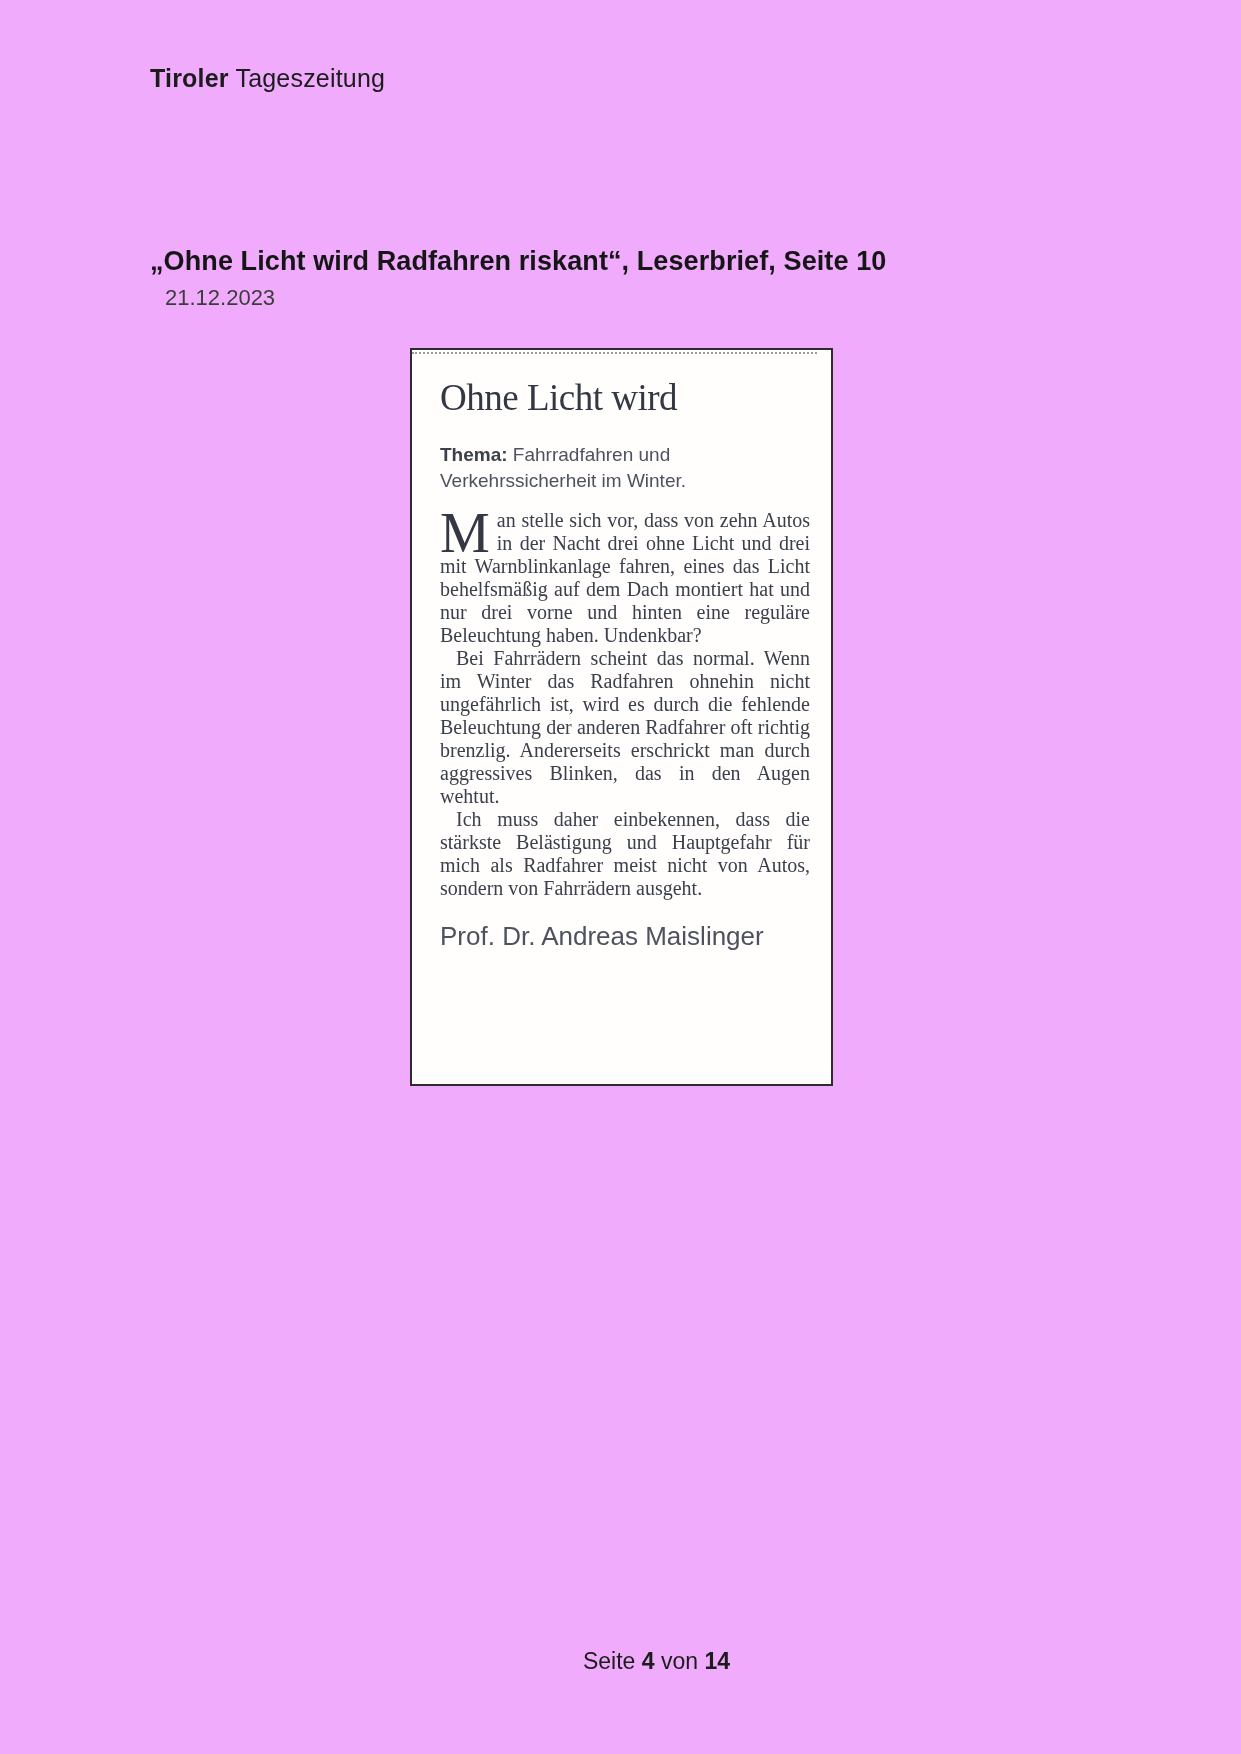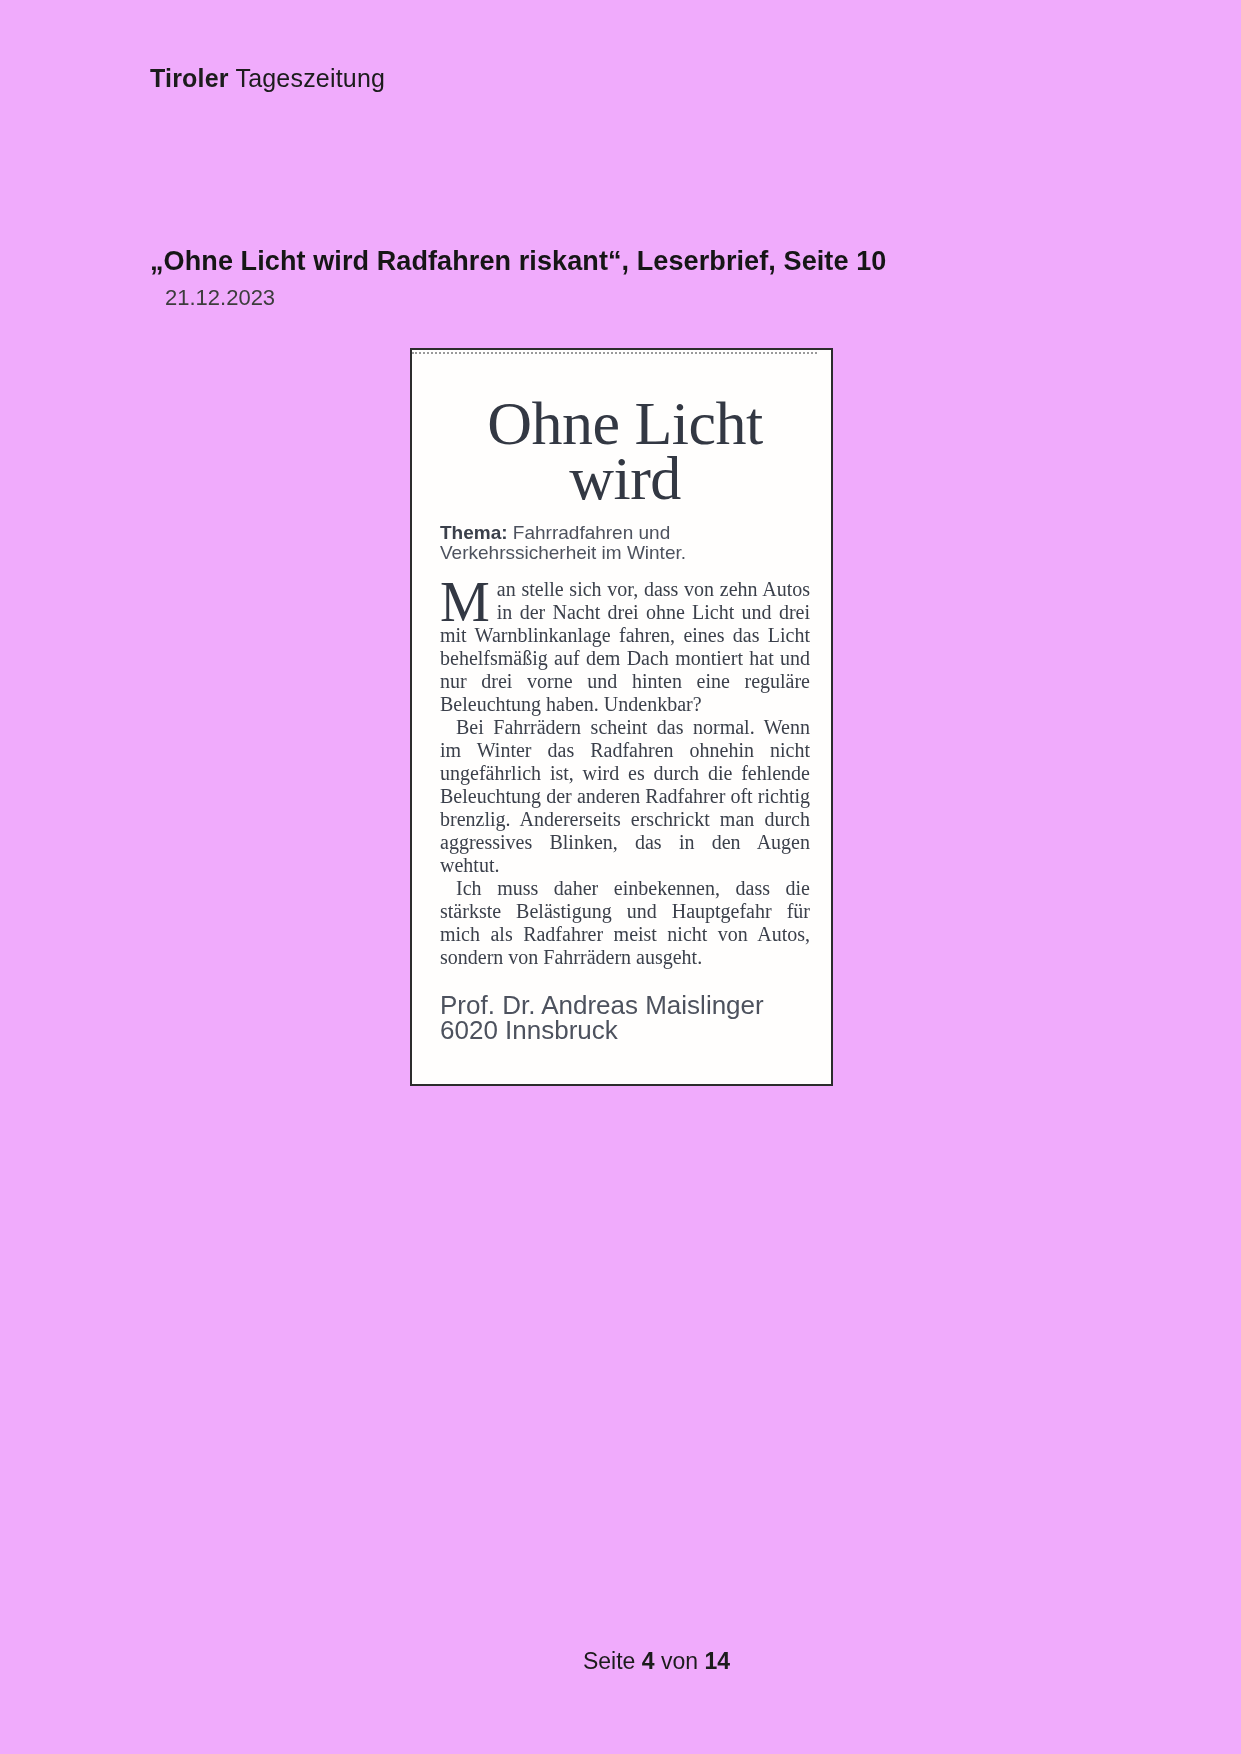--- a/index.html
+++ b/index.html
@@ -63,34 +63,34 @@
     width: calc(100% - 14px);
     border-top: 2px dotted #9a9a9a;
   }
   .clip-inner {
     position: absolute;
     left: 28px;
     right: 21px;
     top: 0;
   }
   .clip-headline {
-    margin-top: 46px;
-    text-align: center;
+    margin-top: 20px;
+    text-align: left;
     font-family: "Liberation Serif", serif;
-    font-size: 62px;
+    font-size: 37px;
     line-height: 55px;
     font-weight: normal;
     color: #333843;
     letter-spacing: -0.5px;
   }
   .clip-thema {
     margin-top: 17px;
     font-family: "Liberation Sans", sans-serif;
     font-size: 19px;
-    line-height: 20px;
+    line-height: 26px;
     color: #4d525e;
   }
   .clip-thema .bold { font-weight: bold; color: #3b404b; }
 
   .clip-body {
     margin-top: 15px;
     font-family: "Liberation Serif", serif;
     font-size: 20px;
     line-height: 23px;
     color: #3b404b;
@@ -154,21 +154,20 @@
       </div>
 
       <div class="clip-body">
         <p><span class="dropcap">M</span><span>an stelle sich vor, dass von zehn Autos in der Nacht drei ohne Licht und drei mit Warnblinkanlage fahren, eines das Licht behelfsmäßig auf dem Dach montiert hat und nur drei vorne und hinten eine reguläre Beleuchtung haben. Undenkbar?</span></p>
         <p class="indent">Bei Fahrrädern scheint das normal. Wenn im Winter das Radfahren ohnehin nicht ungefährlich ist, wird es durch die fehlende Beleuchtung der anderen Radfahrer oft richtig brenzlig. Andererseits erschrickt man durch aggressives Blinken, das in den Augen wehtut.</p>
         <p class="indent">Ich muss daher einbekennen, dass die stärkste Belästigung und Hauptgefahr für mich als Radfahrer meist nicht von Autos, sondern von Fahrrädern ausgeht.</p>
       </div>
 
       <div class="clip-signature">
         <div>Prof. Dr. Andreas Maislinger</div>
-        <div>6020 Innsbruck</div>
       </div>
 
     </div>
   </div>
 
   <div class="footer">
     <span>Seite </span><span class="bold">4</span><span> von </span><span class="bold">14</span>
   </div>
 
 </div>

